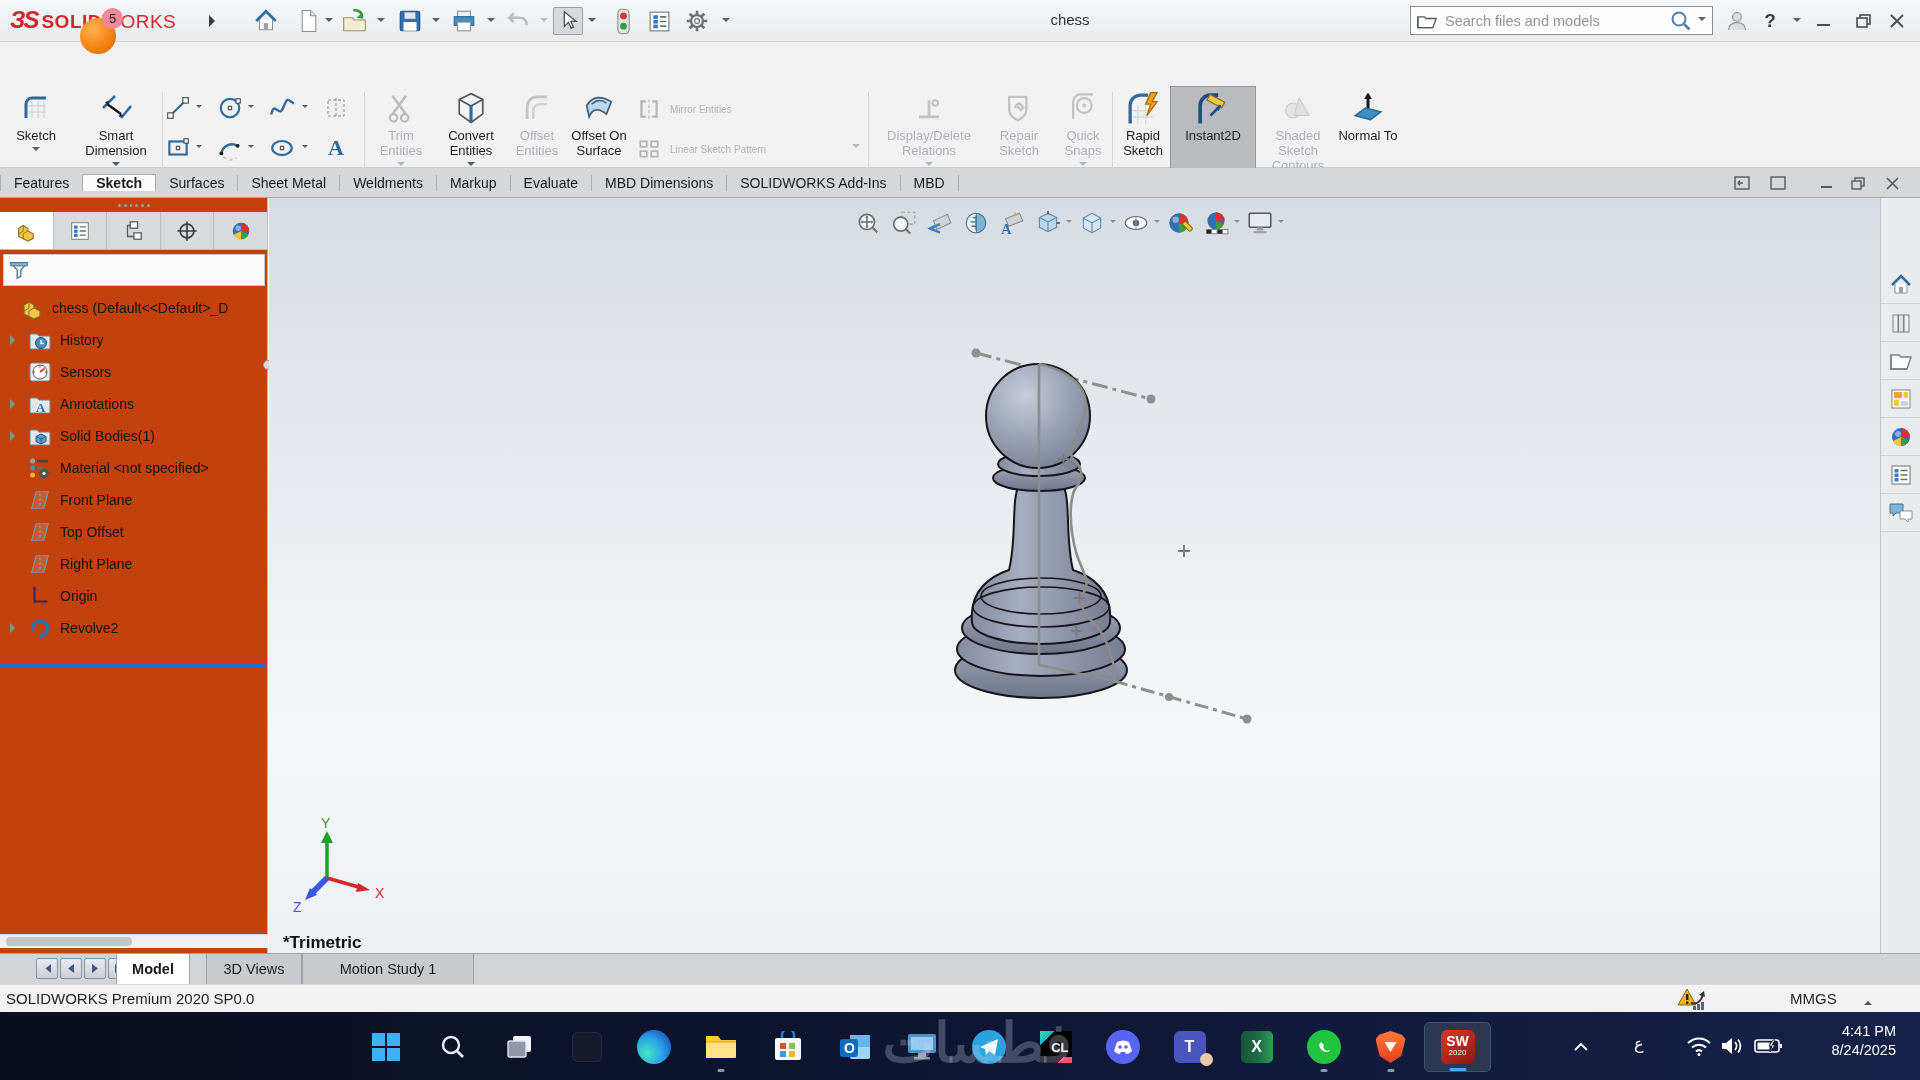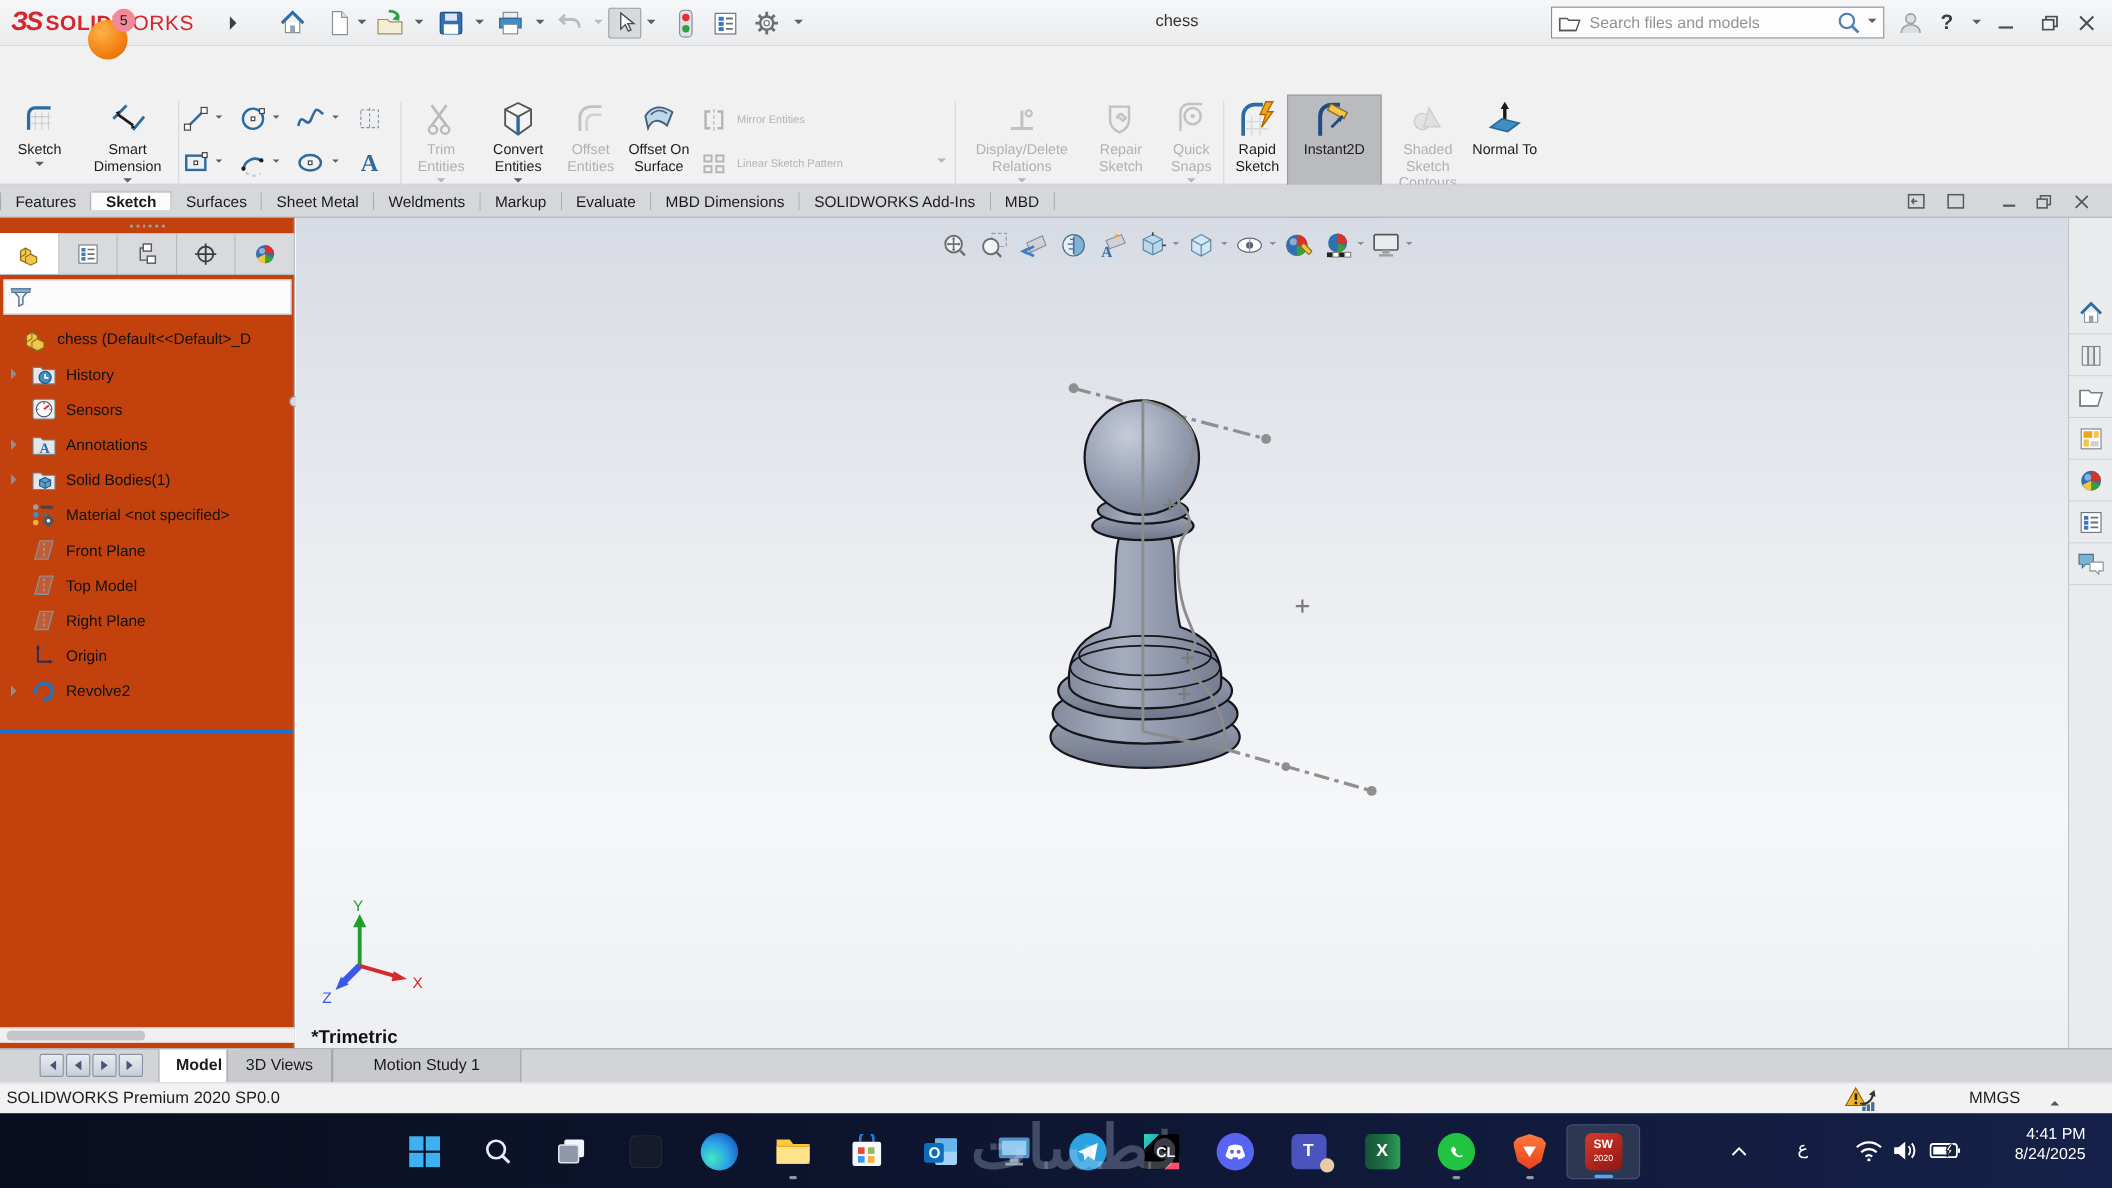--- a/index.html
+++ b/index.html
@@ -671,21 +671,21 @@
         <span>Front Plane</span>
       </div>
       <div class="trow" style="top:224px">
         <span class="noexp"></span>
         <span class="ticon">
           <svg width="22" height="22" viewBox="0 0 24 24">
               <path d="M8 3h13l-5 18H3z" fill="rgba(190,205,220,.2)" stroke="#8a9099" stroke-width="1.3"></path>
               <path d="M12 5v14" stroke="#aab0b6" stroke-dasharray="3 2"></path>
             </svg>
         </span>
-        <span>Top Model</span>
+        <span>Top Offset</span>
       </div>
       <div class="trow" style="top:256px">
         <span class="noexp"></span>
         <span class="ticon">
           <svg width="22" height="22" viewBox="0 0 24 24">
               <path d="M8 3h13l-5 18H3z" fill="rgba(190,205,220,.2)" stroke="#8a9099" stroke-width="1.3"></path>
               <path d="M12 5v14" stroke="#aab0b6" stroke-dasharray="3 2"></path>
             </svg>
         </span>
         <span>Right Plane</span>
@@ -955,21 +955,21 @@
           <svg width="8" height="9" viewBox="0 0 8 9">
             <path d="M1 0l6 4.5L1 9z" fill="#44567a"></path>
           </svg>
         </div>
       <div class="vcrbtn">
           <svg width="10" height="9" viewBox="0 0 10 9">
             <path d="M8 0v9M1 0l5.5 4.5L1 9z" fill="#44567a"></path>
           </svg>
         </div>
     </div>
-    <div class="mtab active" style="left:144px;width:74px">Model</div>
+    <div class="mtab active" style="left:116px;width:74px">Model</div>
     <div class="mtab" style="left:206px;width:96px">3D Views</div>
     <div class="mtab" style="left:302px;width:172px">Motion Study 1</div>
   </div>
 
   <div class="statusbar">
     <div class="statustext">SOLIDWORKS Premium 2020 SP0.0</div>
     <div style="position:absolute;left:1677px;top:2px">
       <svg width="30" height="24" viewBox="0 0 30 24">
           <path d="M10 2L19 18H1z" fill="#f6b51e" stroke="#8a6500"></path>
           <rect x="9" y="7" width="2.4" height="6" fill="#222"></rect>
@@ -1092,21 +1092,21 @@
       <span class="ind"></span>
     </div>
     <div class="slot">
       <div style="width:30px;height:32px;background:linear-gradient(#ff7a3d,#e8401c);clip-path:polygon(50% 0,88% 12%,100% 26%,86% 78%,50% 100%,14% 78%,0 26%,12% 12%);display:flex;align-items:center;justify-content:center">
         <span style="width:12px;height:10px;background:#fff;clip-path:polygon(0 0,100% 0,50% 100%)"></span>
       </div>
       <span class="ind"></span>
     </div>
     <div class="slot swactive">
       <div style="width:34px;height:34px;border-radius:6px;background:linear-gradient(145deg,#d73a2c,#8f1612);display:flex;flex-direction:column;align-items:center;justify-content:center;line-height:11px">
-        <span class="appletter" style="font-size:11px">SW</span>
+        <span class="appletter" style="font-size:14px">SW</span>
         <span class="appletter" style="font-size:8px;font-weight:normal">2020</span>
       </div>
       <span class="ind"></span>
     </div>
   </div>
   <div class="watermark">فطسات</div>
 
   <div class="tray" style="left:1566px;width:30px;justify-content:center">
     <svg width="14" height="9" viewBox="0 0 14 9">
         <path d="M1 8l6-6 6 6" fill="none" stroke="#fff" stroke-width="1.8"></path>

